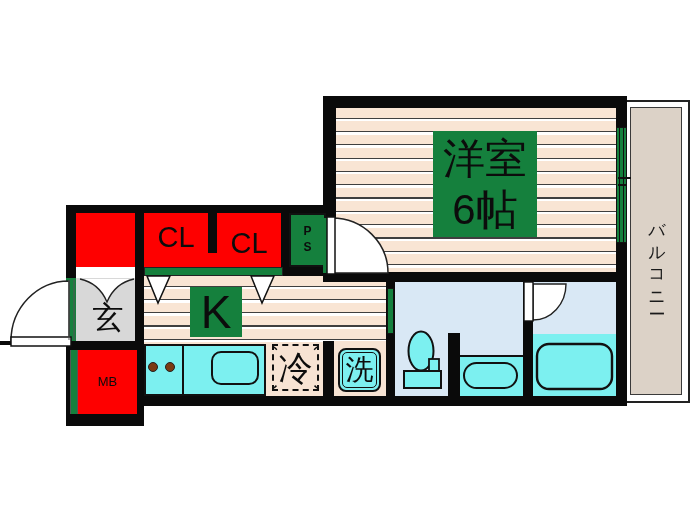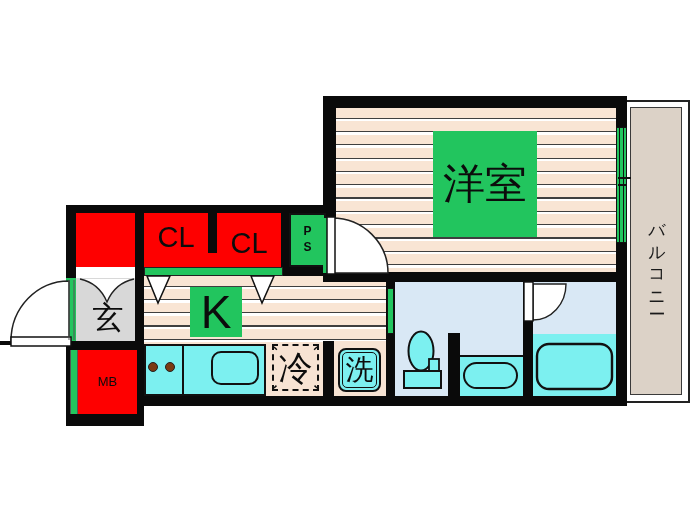--- a/index.html
+++ b/index.html
@@ -9,21 +9,21 @@
   .wall{position:absolute;background:#0a0a0a;z-index:4;}
   .fill{position:absolute;z-index:1;}
   .stripes{background:repeating-linear-gradient(to bottom,
       #f9e5d4 0px, #f9e5d4 9.6px,
       #3f3f3f 9.6px, #3f3f3f 10.8px,
       #ffffff 10.8px, #ffffff 13.3px);}
   .redbox{background:#fe0000;}
   .label{position:absolute;z-index:10;display:flex;align-items:center;justify-content:center;
          color:#0c0c0c;line-height:1;}
   svg.overlay{position:absolute;left:0;top:0;z-index:6;}
-  .whitebox{background:#22c55e;}
+  .whitebox{background:#15803d;}
   .balcony-outer{position:absolute;z-index:1;background:#ffffff;
       border-top:2px solid #222;border-right:2px solid #222;border-bottom:2px solid #222;}
   .balcony-fill{position:absolute;background:#dcd2c7;border:1.6px solid #3a3a3a;}
   .vtext{writing-mode:vertical-rl;text-orientation:mixed;letter-spacing:4px;}
 </style>
 </head>
 <body>
 
 <div class="plan">
 
@@ -147,20 +147,21 @@
   </svg>
 
   <div class="abs" style="left:272px;top:344px;width:47px;height:47px;border:2px dashed #111;box-sizing:border-box;z-index:8;"></div>
 
   <div class="abs" style="left:338px;top:348px;width:43px;height:44px;border:2.5px solid #111;border-radius:8px;background:#7cf0f0;box-sizing:border-box;z-index:8;">
     <div class="abs" style="left:2px;top:2px;right:2px;bottom:2px;border:1.4px solid #111;border-radius:5px;"></div>
   </div>
 
   <div class="label whitebox" style="left:433px;top:131px;width:104px;height:106px;flex-direction:column;font-size:42px;line-height:1.22;">
     <span>洋室</span>
+    <span>6帖</span>
   </div>
   <div class="label whitebox" style="left:190px;top:287px;width:52px;height:50px;font-size:46px;">
     <span>K</span>
   </div>
   <div class="label" style="left:88px;top:300px;width:40px;height:34px;font-size:31px;">玄</div>
   <div class="label" style="left:144px;top:218px;width:64px;height:38px;font-size:29px;">CL</div>
   <div class="label" style="left:217px;top:224px;width:64px;height:38px;font-size:29px;">CL</div>
   <div class="label" style="left:289px;top:218px;width:37px;height:44px;flex-direction:column;font-size:12px;line-height:1.3;font-weight:bold;">
     <span>P</span>
     <span>S</span>

